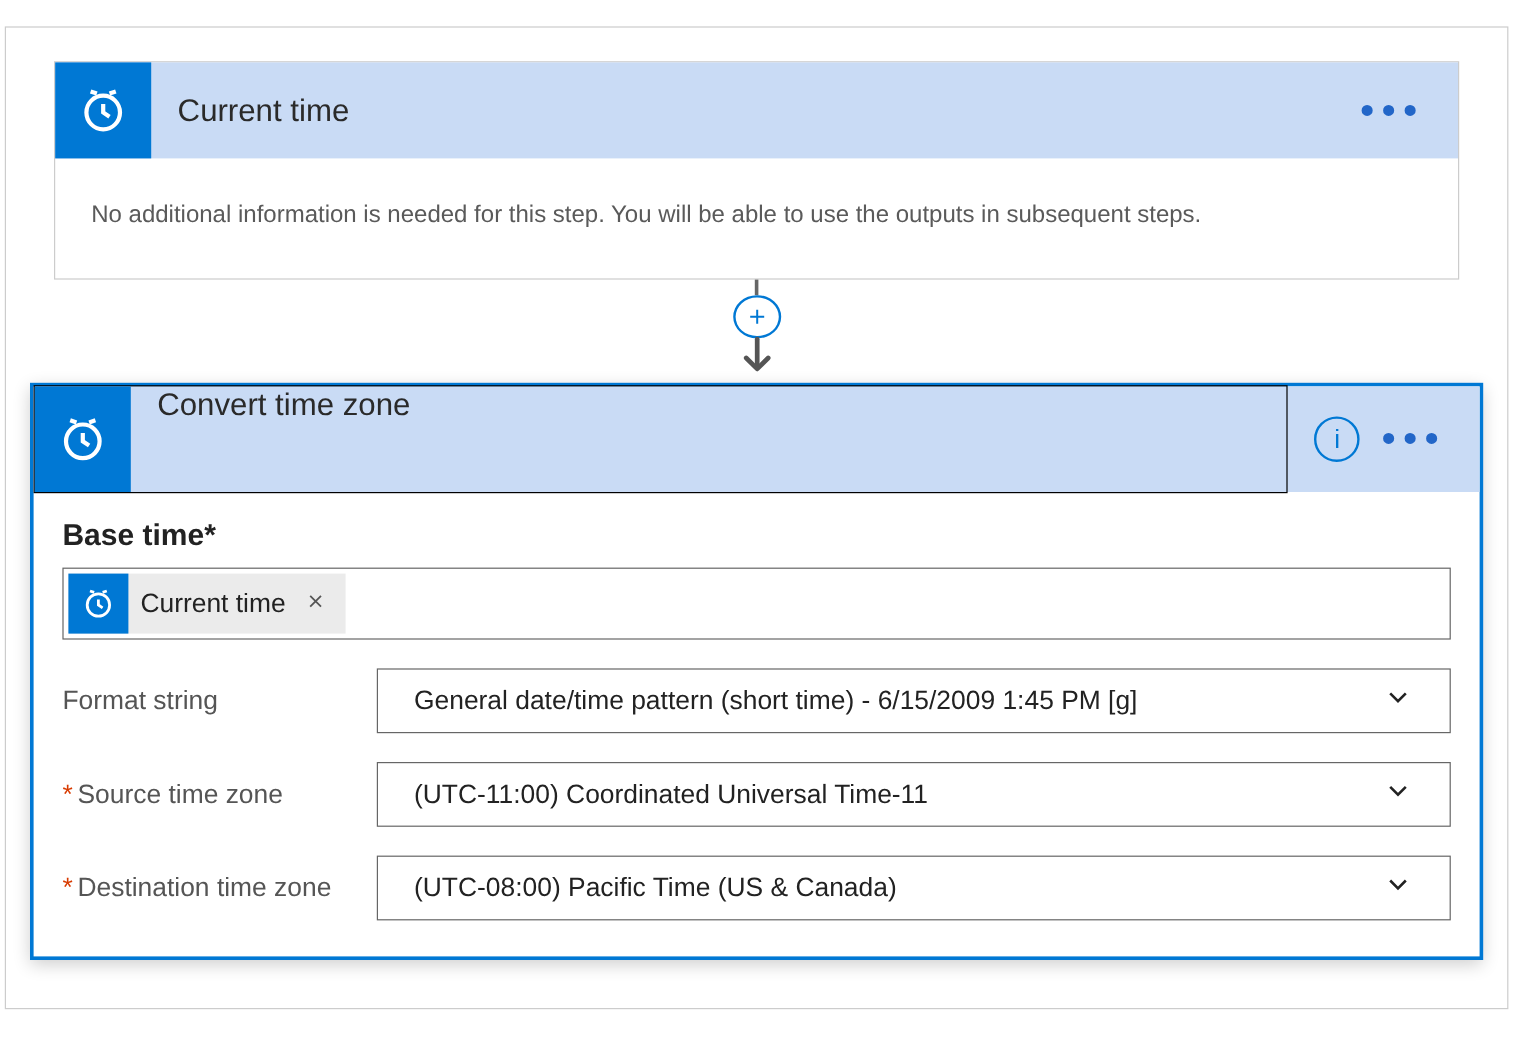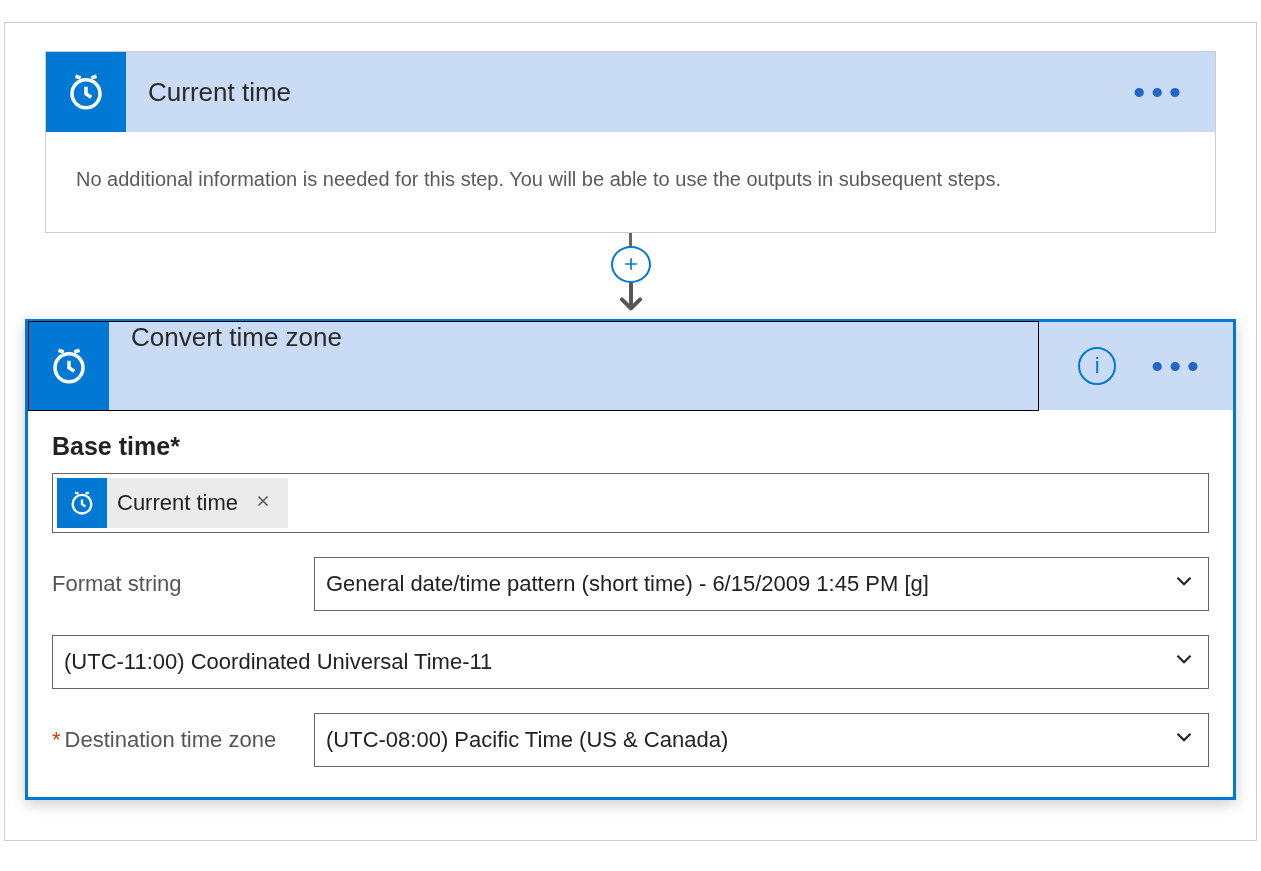--- a/index.html
+++ b/index.html
@@ -26,21 +26,20 @@
     background: #c9dbf5;
     display: flex;
     align-items: center;
     height: 80px;
   }
   .card2-header {
     background: #c9dbf5;
     display: flex;
     align-items: center;
     height: 88px;
-    gap: 17px;
   }
   .icon-box {
     width: 80px;
     height: 80px;
     background: #0078d4;
     display: flex;
     align-items: center;
     justify-content: center;
     flex: none;
   }
@@ -139,21 +138,21 @@
   }
   .req-star, .req-star-left { color: #d83b01; }
   .req-star-left { margin-right: 4px; }
   .select-box {
     flex: 1;
     border: 1px solid #666;
     height: 54px;
     display: flex;
     align-items: center;
     justify-content: space-between;
-    padding: 0 11px;
+    padding: 0 30px;
     font-size: 22px;
     color: #222;
     cursor: pointer;
     background: #fff;
   }
   .chev { color: #222; }
 
   .basetime-label {
     font-size: 25px;
     font-weight: 600;
@@ -278,20 +277,23 @@
           <span>General date/time pattern (short time) - 6/15/2009 1:45 PM [g]</span>
           <span class="chev">
             <svg width="26" height="26" viewBox="0 0 24 24" fill="none" stroke="#222" stroke-width="2">
                 <path d="M6 9l6 6 6-6"></path>
               </svg>
           </span>
         </div>
       </div>
 
       <div class="field-row">
+        <div class="field-label">
+          <span class="req-star-left">*</span><span>Source time zone</span>
+        </div>
         <div class="select-box">
           <span>(UTC-11:00) Coordinated Universal Time-11</span>
           <span class="chev">
             <svg width="26" height="26" viewBox="0 0 24 24" fill="none" stroke="#222" stroke-width="2">
                 <path d="M6 9l6 6 6-6"></path>
               </svg>
           </span>
         </div>
       </div>
 

